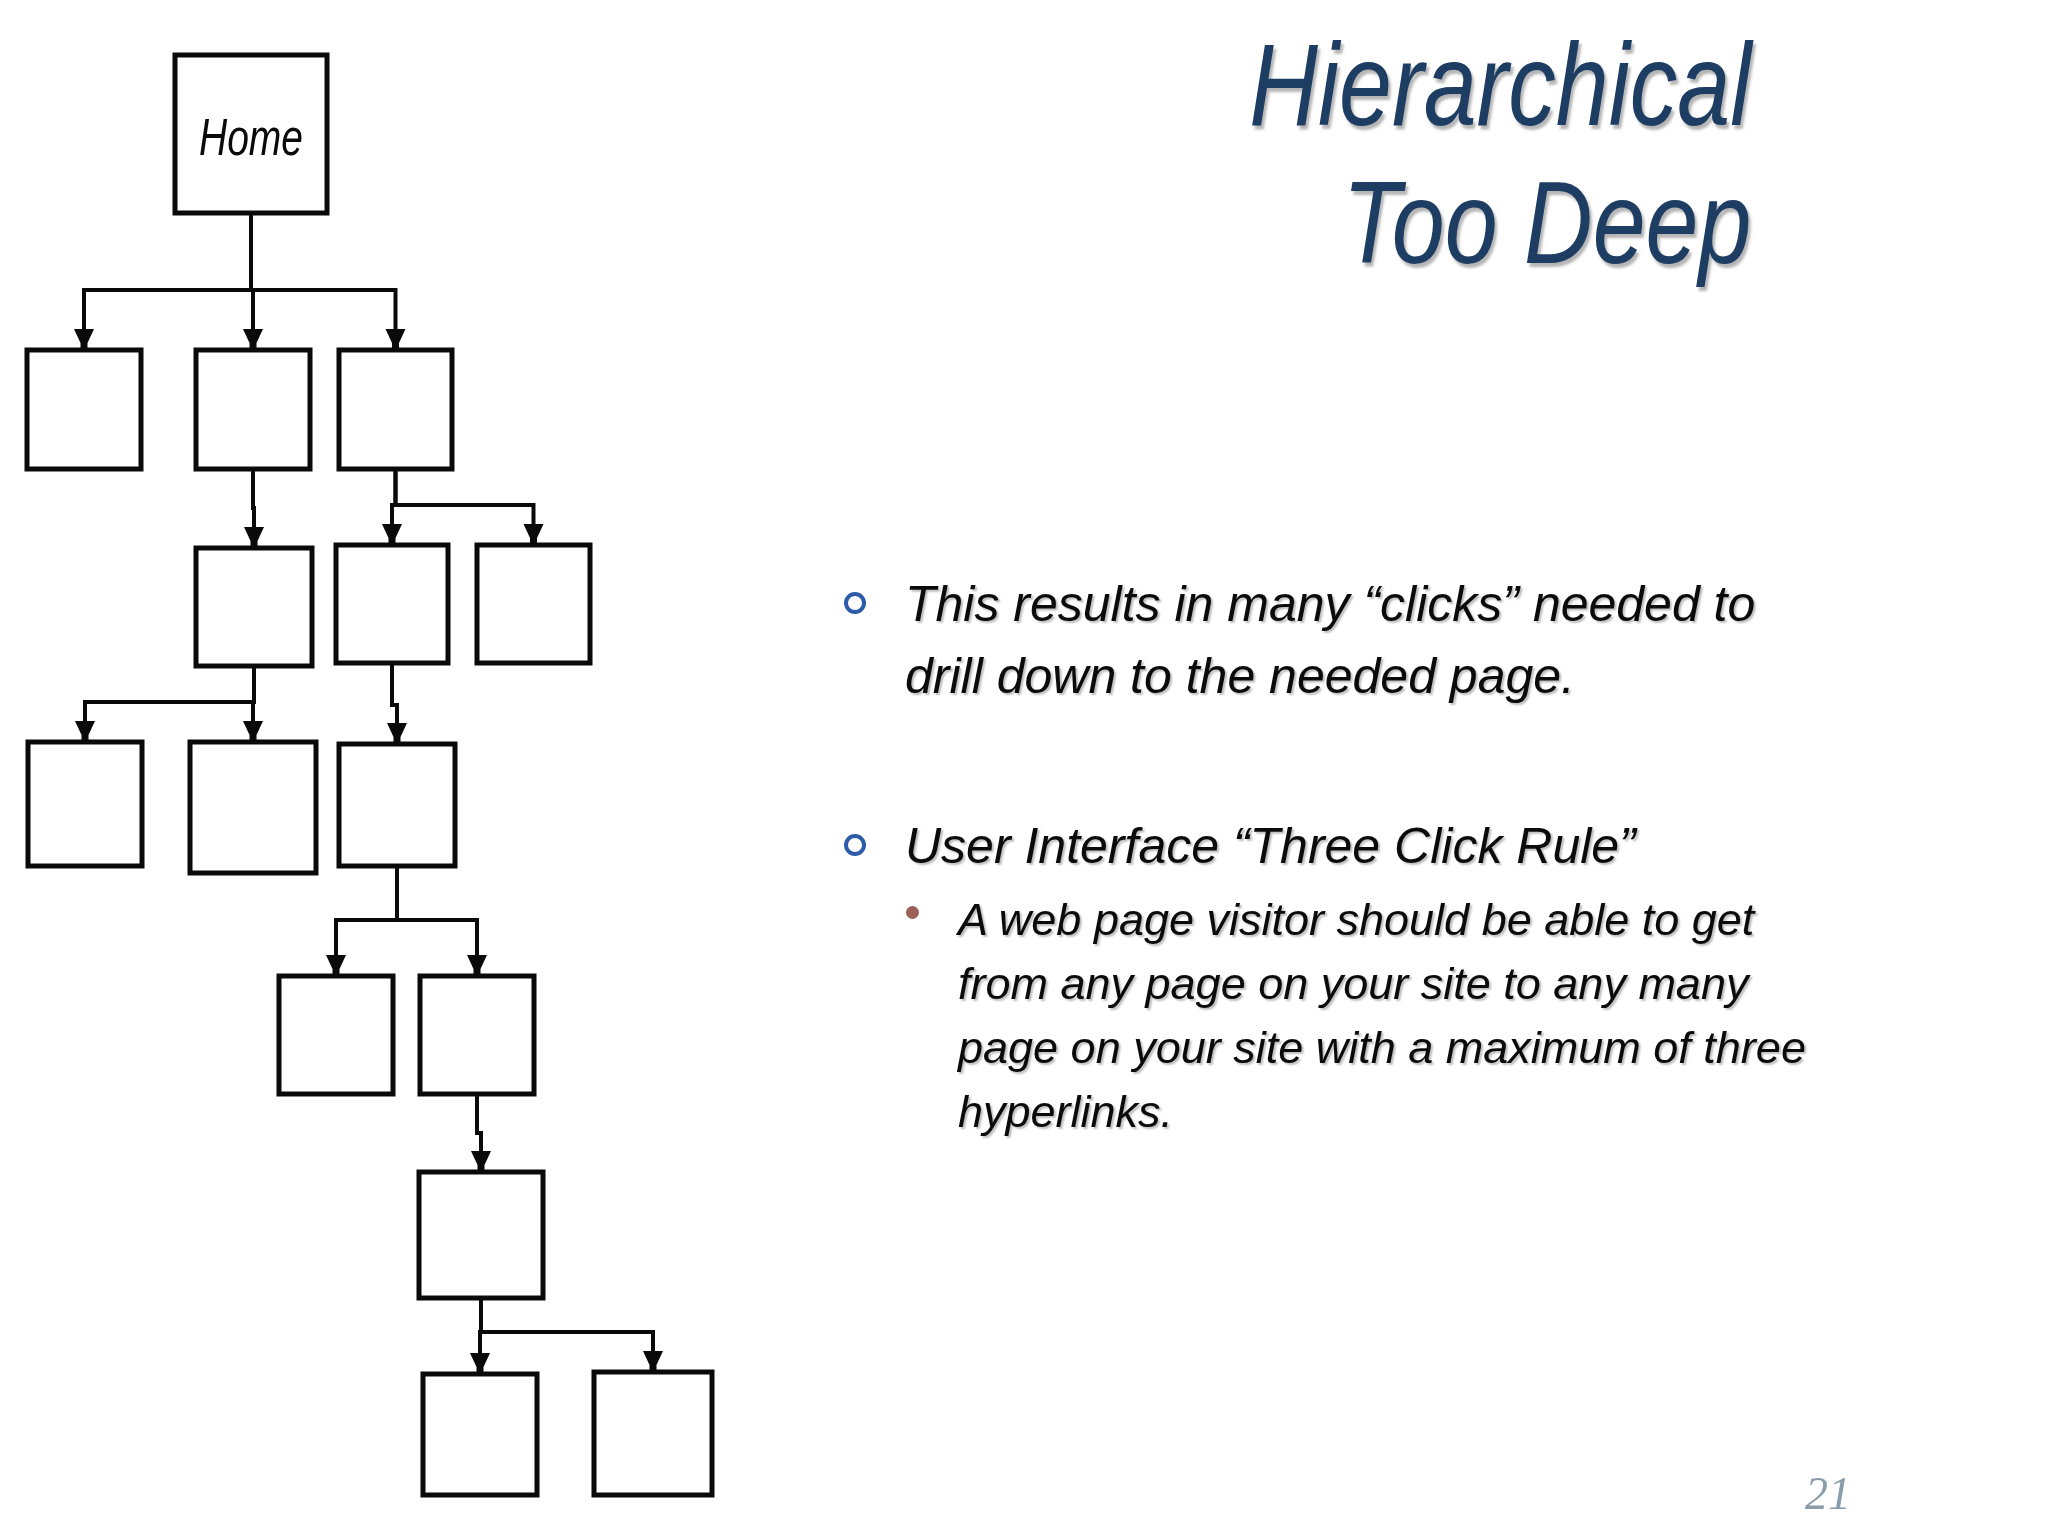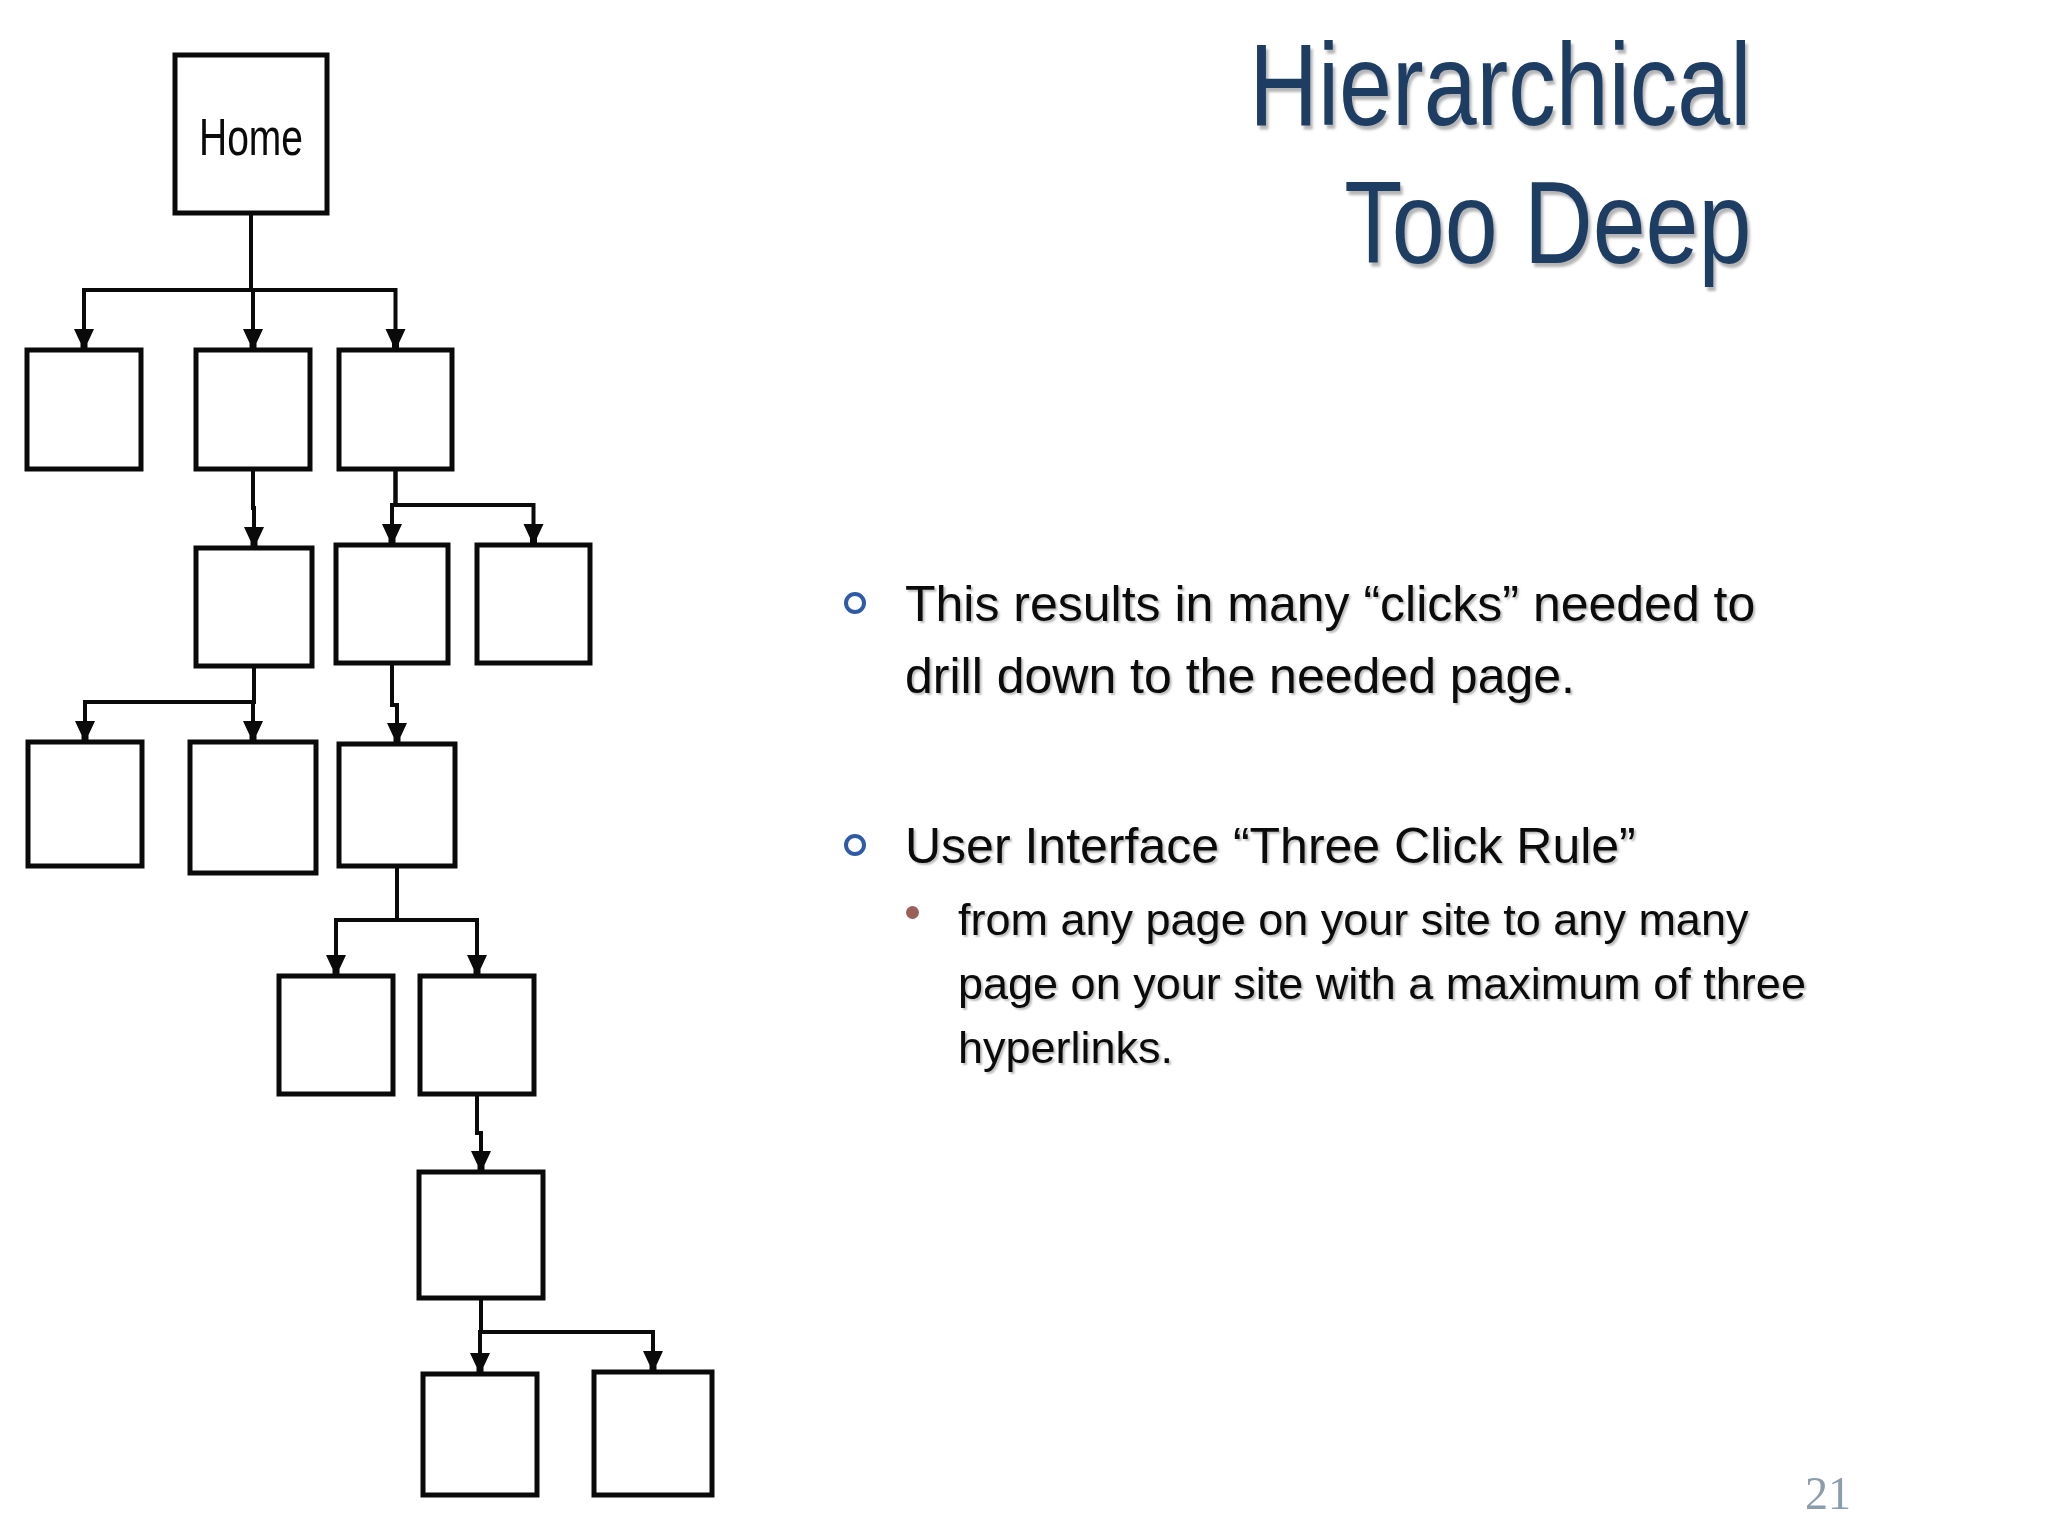--- a/index.html
+++ b/index.html
@@ -2,21 +2,21 @@
 <html style="--background: #ffffff; --title: #1e3d63; --body_text: #0b0b0b; --bullet_level1: #2e5ba8; --bullet_level2: #2e5ba8; --bullet_level3: #9a6057; --page_number: #8b9cab; --diagram_stroke: #0a0a0a;"><head>
 <meta charset="utf-8">
 <style>
   html, body { margin: 0; padding: 0; }
   body {
     width: 2048px; height: 1536px;
     background: var(--background, #fff);
     font-family: "Liberation Sans", sans-serif;
     position: relative; overflow: hidden;
   }
-  #slide { position: absolute; inset: 0; width: 1901px; height: 1536px; }
+  #slide { position: absolute; inset: 0; width: 1901px; height: 1536px; font-style: italic; }
 
   
   #tree-svg { position: absolute; left: 0; top: 0; width: 2048px; height: 1536px; }
 
   
   .slide-title {
     position: absolute; top: 16px; right: 150px;
     text-align: right;
     font-size: 116px; line-height: 138px; font-weight: 400;
     color: var(--title, #1e3d63);
@@ -120,20 +120,21 @@
   </div>
 
   <div class="txt sb1">
     <span class="marker circ2"></span>
     <div class="line">This results in many “clicks” needed to</div>
     <div class="line">drill down to the needed page.</div>
   </div>
 
   <div class="txt ssb">
     <span class="marker dot3"></span>
+    <div class="line">A web page visitor should be able to get</div>
     <div class="line">from any page on your site to any many</div>
     <div class="line">page on your site with a maximum of three</div>
     <div class="line">hyperlinks.</div>
   </div>
 
   <div class="page-number">21</div>
 
 </div>
 
 </body></html>

